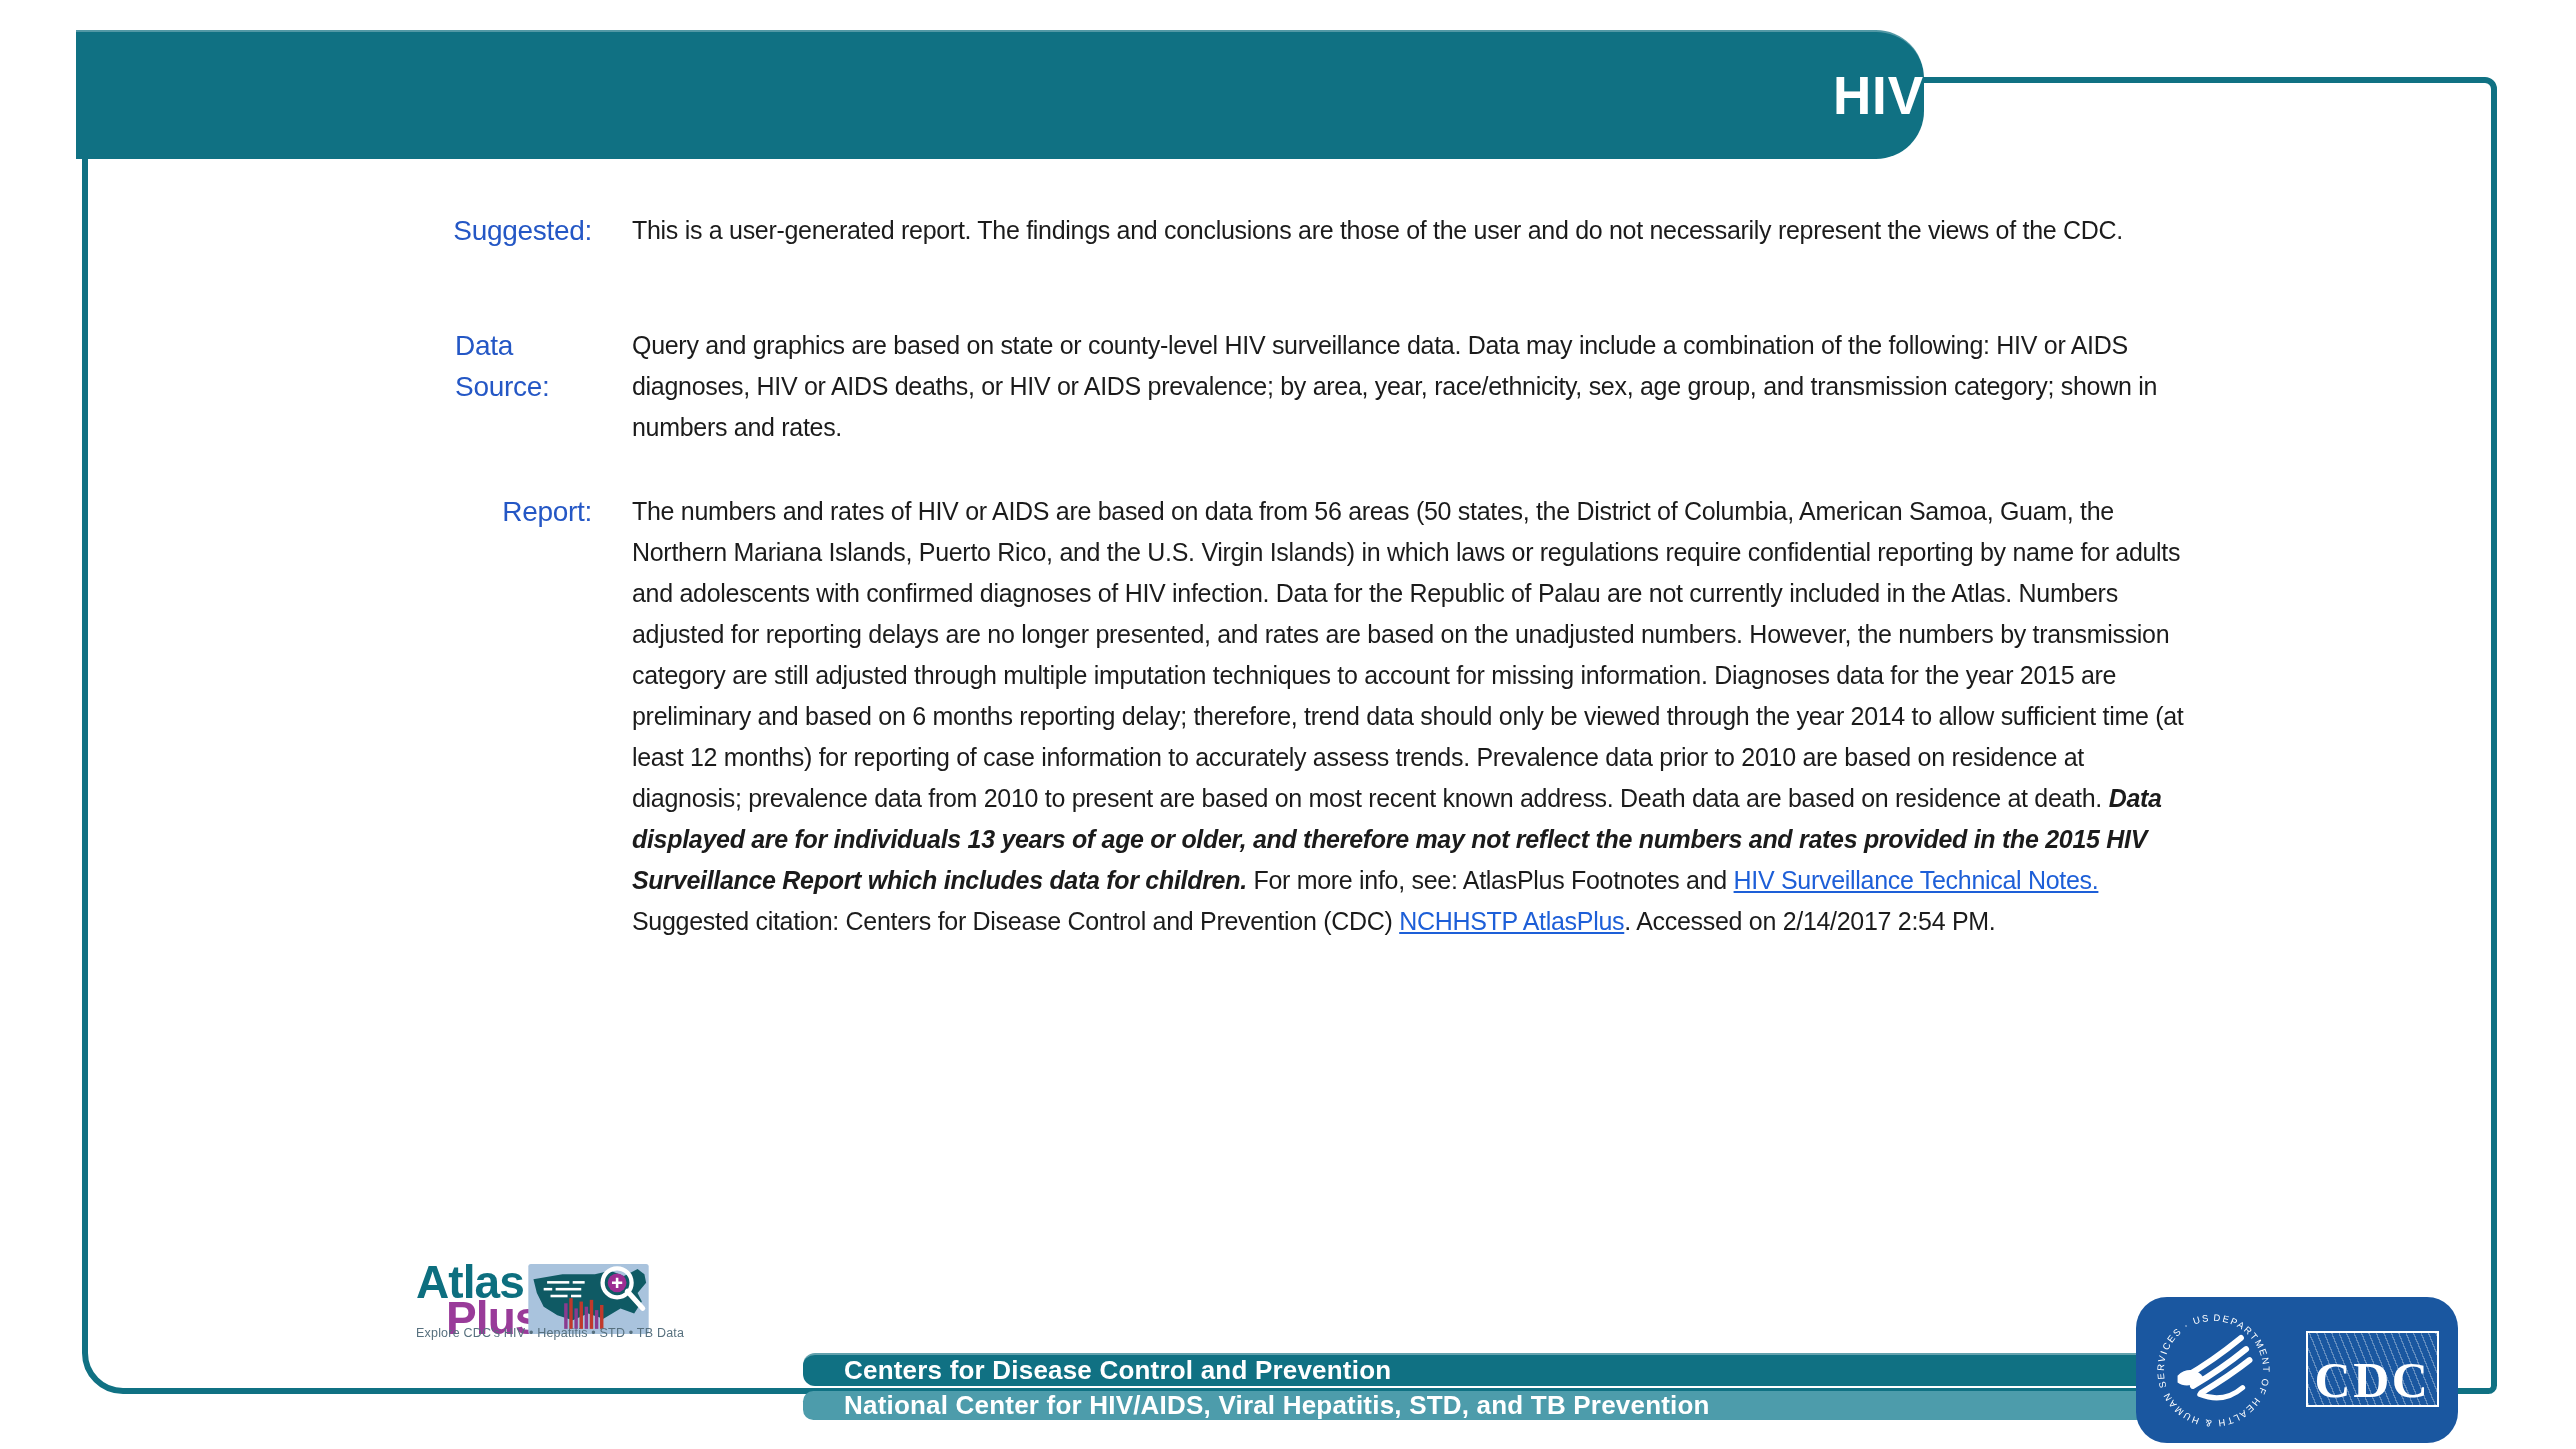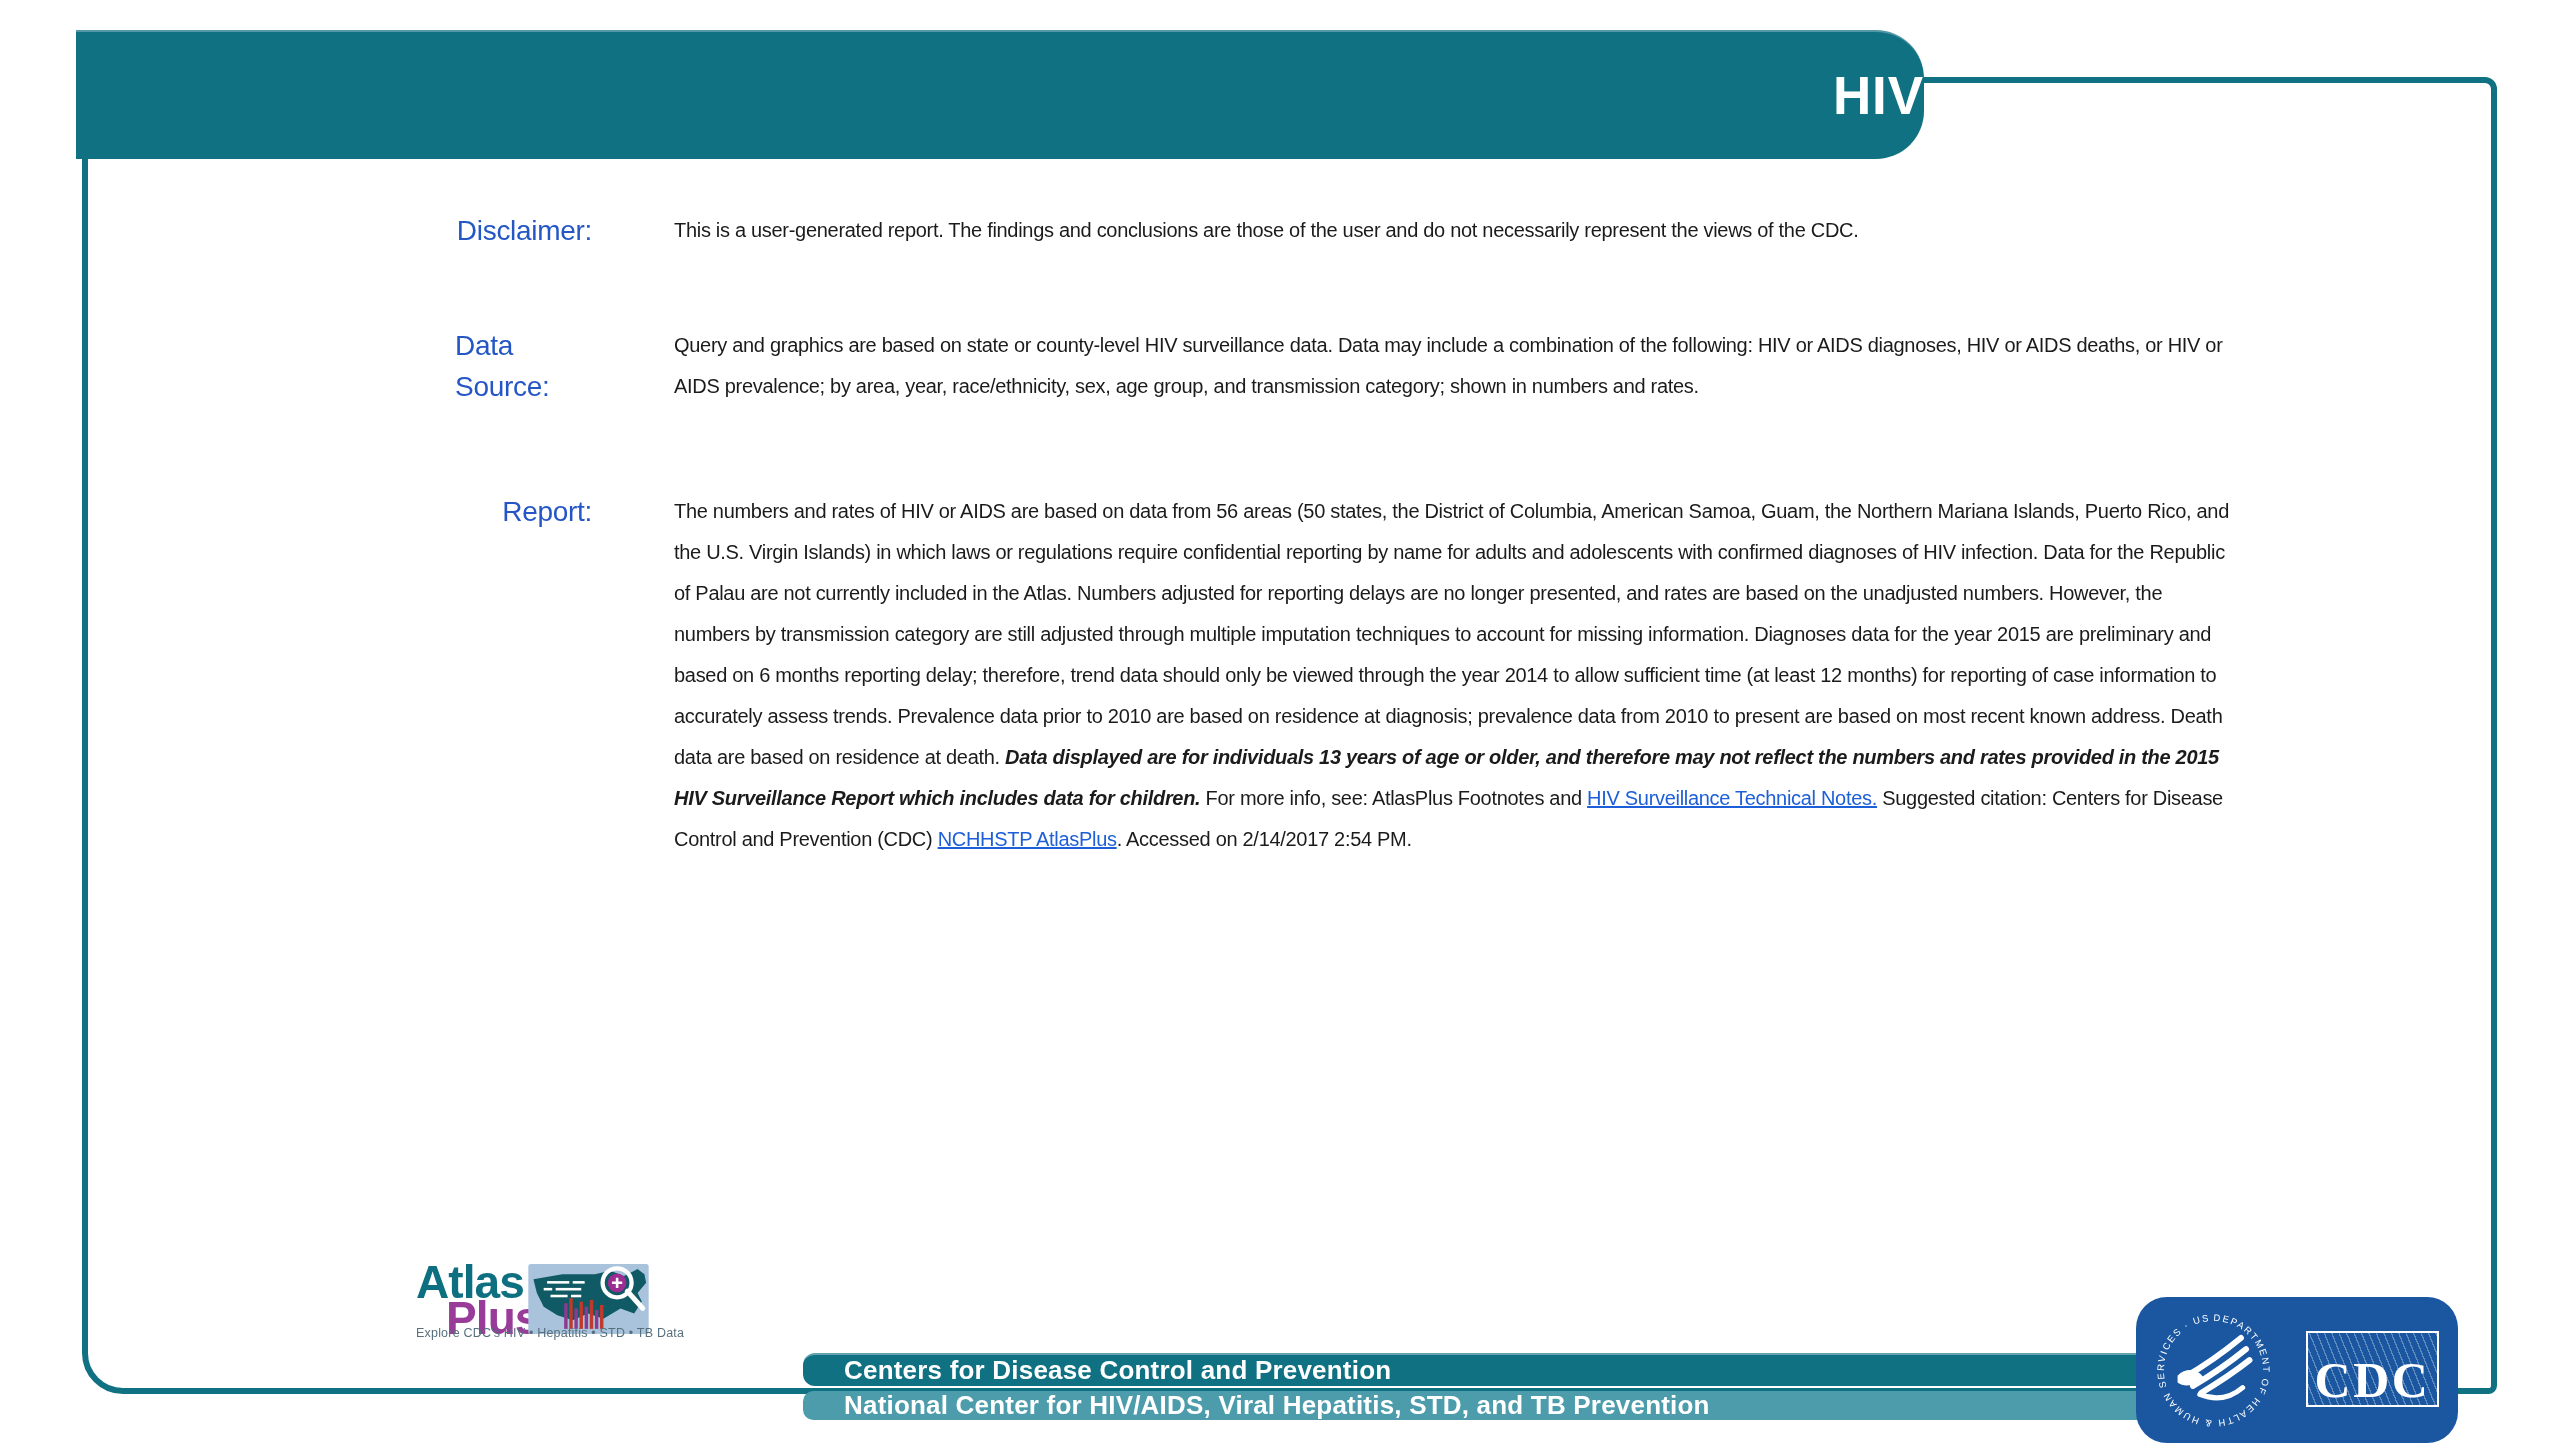--- a/index.html
+++ b/index.html
@@ -19,22 +19,22 @@
   
   .header-bar{position:absolute;left:76px;top:30px;width:1848px;height:129px;
     background:var(--teal);border-radius:0 48px 48px 0;z-index:2;
     border-top:2.6px solid rgba(255,255,255,0.28);
     display:flex;align-items:center;justify-content:flex-end;}
   .header-bar .title{color:#fff;font-size:53px;font-weight:bold;padding-left:339px;letter-spacing:0.9px;}
 
   
   .label{position:absolute;color:var(--label-blue);font-size:28px;line-height:41px;letter-spacing:-0.3px;z-index:2;}
   .label.right{left:429px;width:163px;text-align:right;}
-  .body-text{position:absolute;left:674px;width:1558px;color:var(--body-text);
-    font-size:20px;line-height:41px;letter-spacing:-0.3px;z-index:2;}
+  .body-text{position:absolute;left:632px;width:1558px;color:var(--body-text);
+    font-size:25px;line-height:41px;letter-spacing:-0.3px;z-index:2;}
   .seg-plain{font-weight:normal;font-style:normal;}
   .seg-bold-italic{font-weight:bold;font-style:italic;}
   .seg-link{color:var(--link-blue);text-decoration:underline;cursor:pointer;}
 
   .disclaimer-label{top:210px;}
   .disclaimer-text{top:210px;}
   .datasource-label{left:455px;top:325px;width:137px;text-align:left;}
   .datasource-text{top:325px;}
   .notes-label{top:491px;}
   .notes-text{top:491px;}
@@ -68,21 +68,21 @@
 <body>
 
 <div id="page">
 
   <div class="frame"></div>
 
   <div class="header-bar">
     <div class="title">HIV</div>
   </div>
 
-  <div class="label right disclaimer-label">Disclaimer:</div>
+  <div class="label right disclaimer-label">Suggested:</div>
   <div class="body-text disclaimer-text">This is a user-generated report. The findings and conclusions are those of the user and do not necessarily represent the views of the CDC.</div>
 
   <div class="label datasource-label">Data Source:</div>
   <div class="body-text datasource-text">Query and graphics are based on state or county-level HIV surveillance data. Data may include a combination of the following: HIV or AIDS diagnoses, HIV or AIDS deaths, or HIV or AIDS prevalence; by area, year, race/ethnicity, sex, age group, and transmission category; shown in numbers and rates.</div>
 
   <div class="label right notes-label">Report:</div>
   <div class="body-text notes-text"><span class="seg-plain">The numbers and rates of HIV or AIDS are based on data from 56 areas (50 states, the District of Columbia, American Samoa, Guam, the Northern Mariana Islands, Puerto Rico, and the U.S. Virgin Islands) in which laws or regulations require confidential reporting by name for adults and adolescents with confirmed diagnoses of HIV infection. Data for the Republic of Palau are not currently included in the Atlas. Numbers adjusted for reporting delays are no longer presented, and rates are based on the unadjusted numbers. However, the numbers by transmission category are still adjusted through multiple imputation techniques to account for missing information. Diagnoses data for the year 2015 are preliminary and based on 6 months reporting delay; therefore, trend data should only be viewed through the year 2014 to allow sufficient time (at least 12 months) for reporting of case information to accurately assess trends. Prevalence data prior to 2010 are based on residence at diagnosis; prevalence data from 2010 to present are based on most recent known address. Death data are based on residence at death. </span><span class="seg-bold-italic">Data displayed are for individuals 13 years of age or older, and therefore may not reflect the numbers and rates provided in the 2015 HIV Surveillance Report which includes data for children.</span><span class="seg-plain"> For more info, see: AtlasPlus Footnotes and </span><a class="seg-link" href="#">HIV Surveillance Technical Notes.</a><span class="seg-plain"> Suggested citation: Centers for Disease Control and Prevention (CDC) </span><a class="seg-link" href="#">NCHHSTP AtlasPlus</a><span class="seg-plain">. Accessed on 2/14/2017 2:54 PM.</span></div>
 
   <div class="atlas-logo">
     <div class="atlas-word1">Atlas</div>

